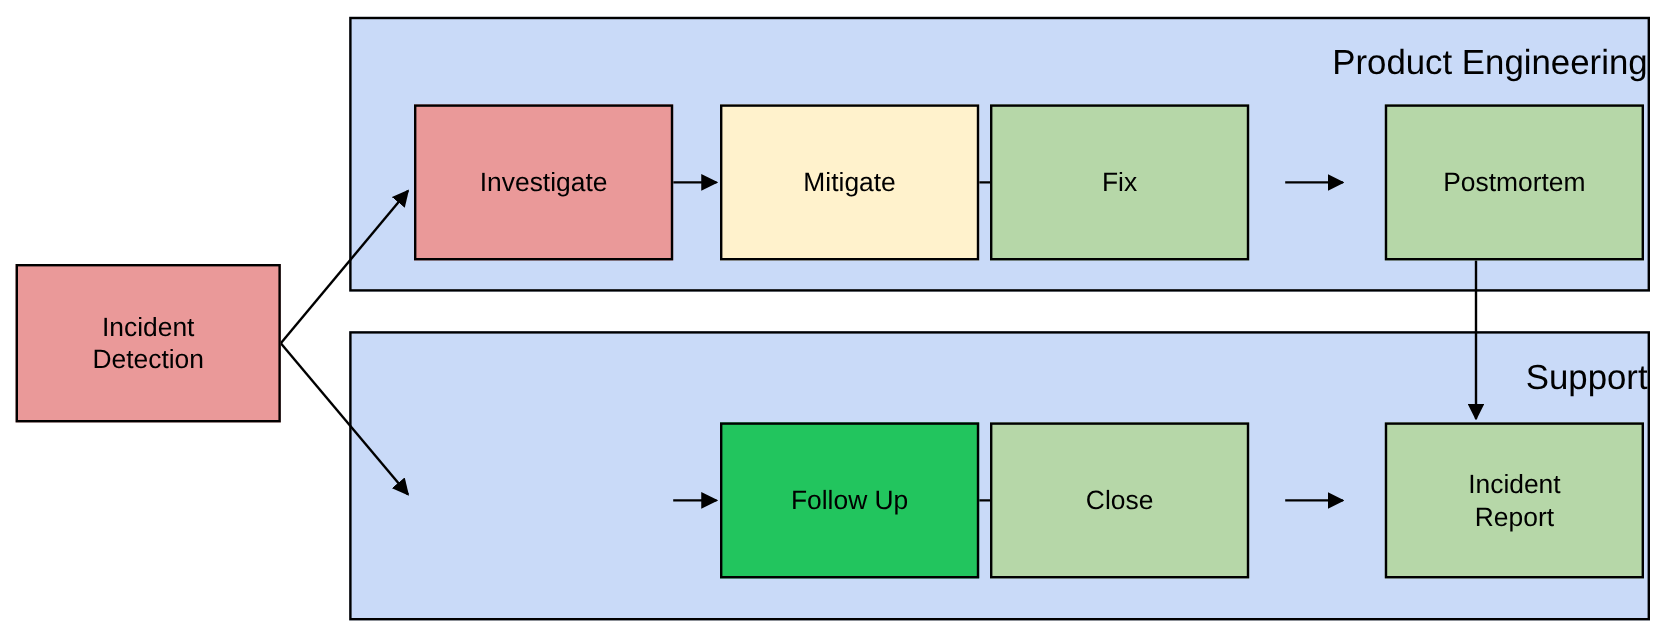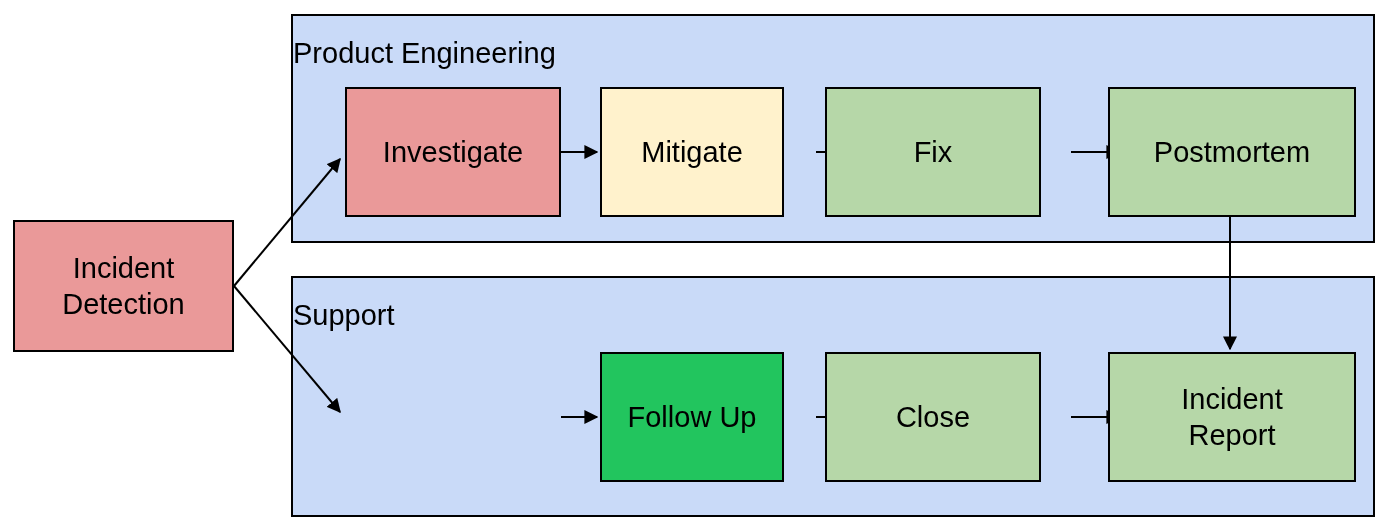--- a/index.html
+++ b/index.html
@@ -18,48 +18,48 @@
     position: absolute;
     border: 2px solid #000000;
   }
   .lane-1 { left: 291px; top: 14px;  width: 1084px; height: 229px; }
   .lane-2 { left: 291px; top: 276px; width: 1084px; height: 241px; }
 
   .lane-title {
     position: absolute;
     left: 0; right: 0;
     top: 20px;
-    text-align: left;
+    text-align: right;
     font-size: 29px;
     color: #000000;
     line-height: 1.2;
     white-space: nowrap;
   }
 
   .node {
     position: absolute;
     border: 2px solid #000000;
     display: flex;
     align-items: center;
     justify-content: center;
     text-align: center;
-    font-size: 29px;
+    font-size: 22px;
     line-height: 1.25;
     color: #000000;
     white-space: pre-line;
   }
 
   .node-start { left: 13px; top: 220px; width: 221px; height: 132px; }
 
   .row-top    { top: 87px;  height: 130px; }
   .row-bottom { top: 352px; height: 130px; }
   .col-1 { left: 345px;  width: 216px; }
-  .col-2 { left: 600px;  width: 184px; }
+  .col-2 { left: 600px;  width: 216px; }
   .col-3 { left: 825px;  width: 216px; }
-  .col-4 { left: 1108px; width: 248px; text-align: center; }
+  .col-4 { left: 1154px; width: 216px; text-align: center; }
 
   .arrows-layer {
     position: absolute;
     left: 0; top: 0;
     width: 1386px;
     height: 526px;
     pointer-events: none;
   }
   .arrow-line {
     stroke: #000000;

